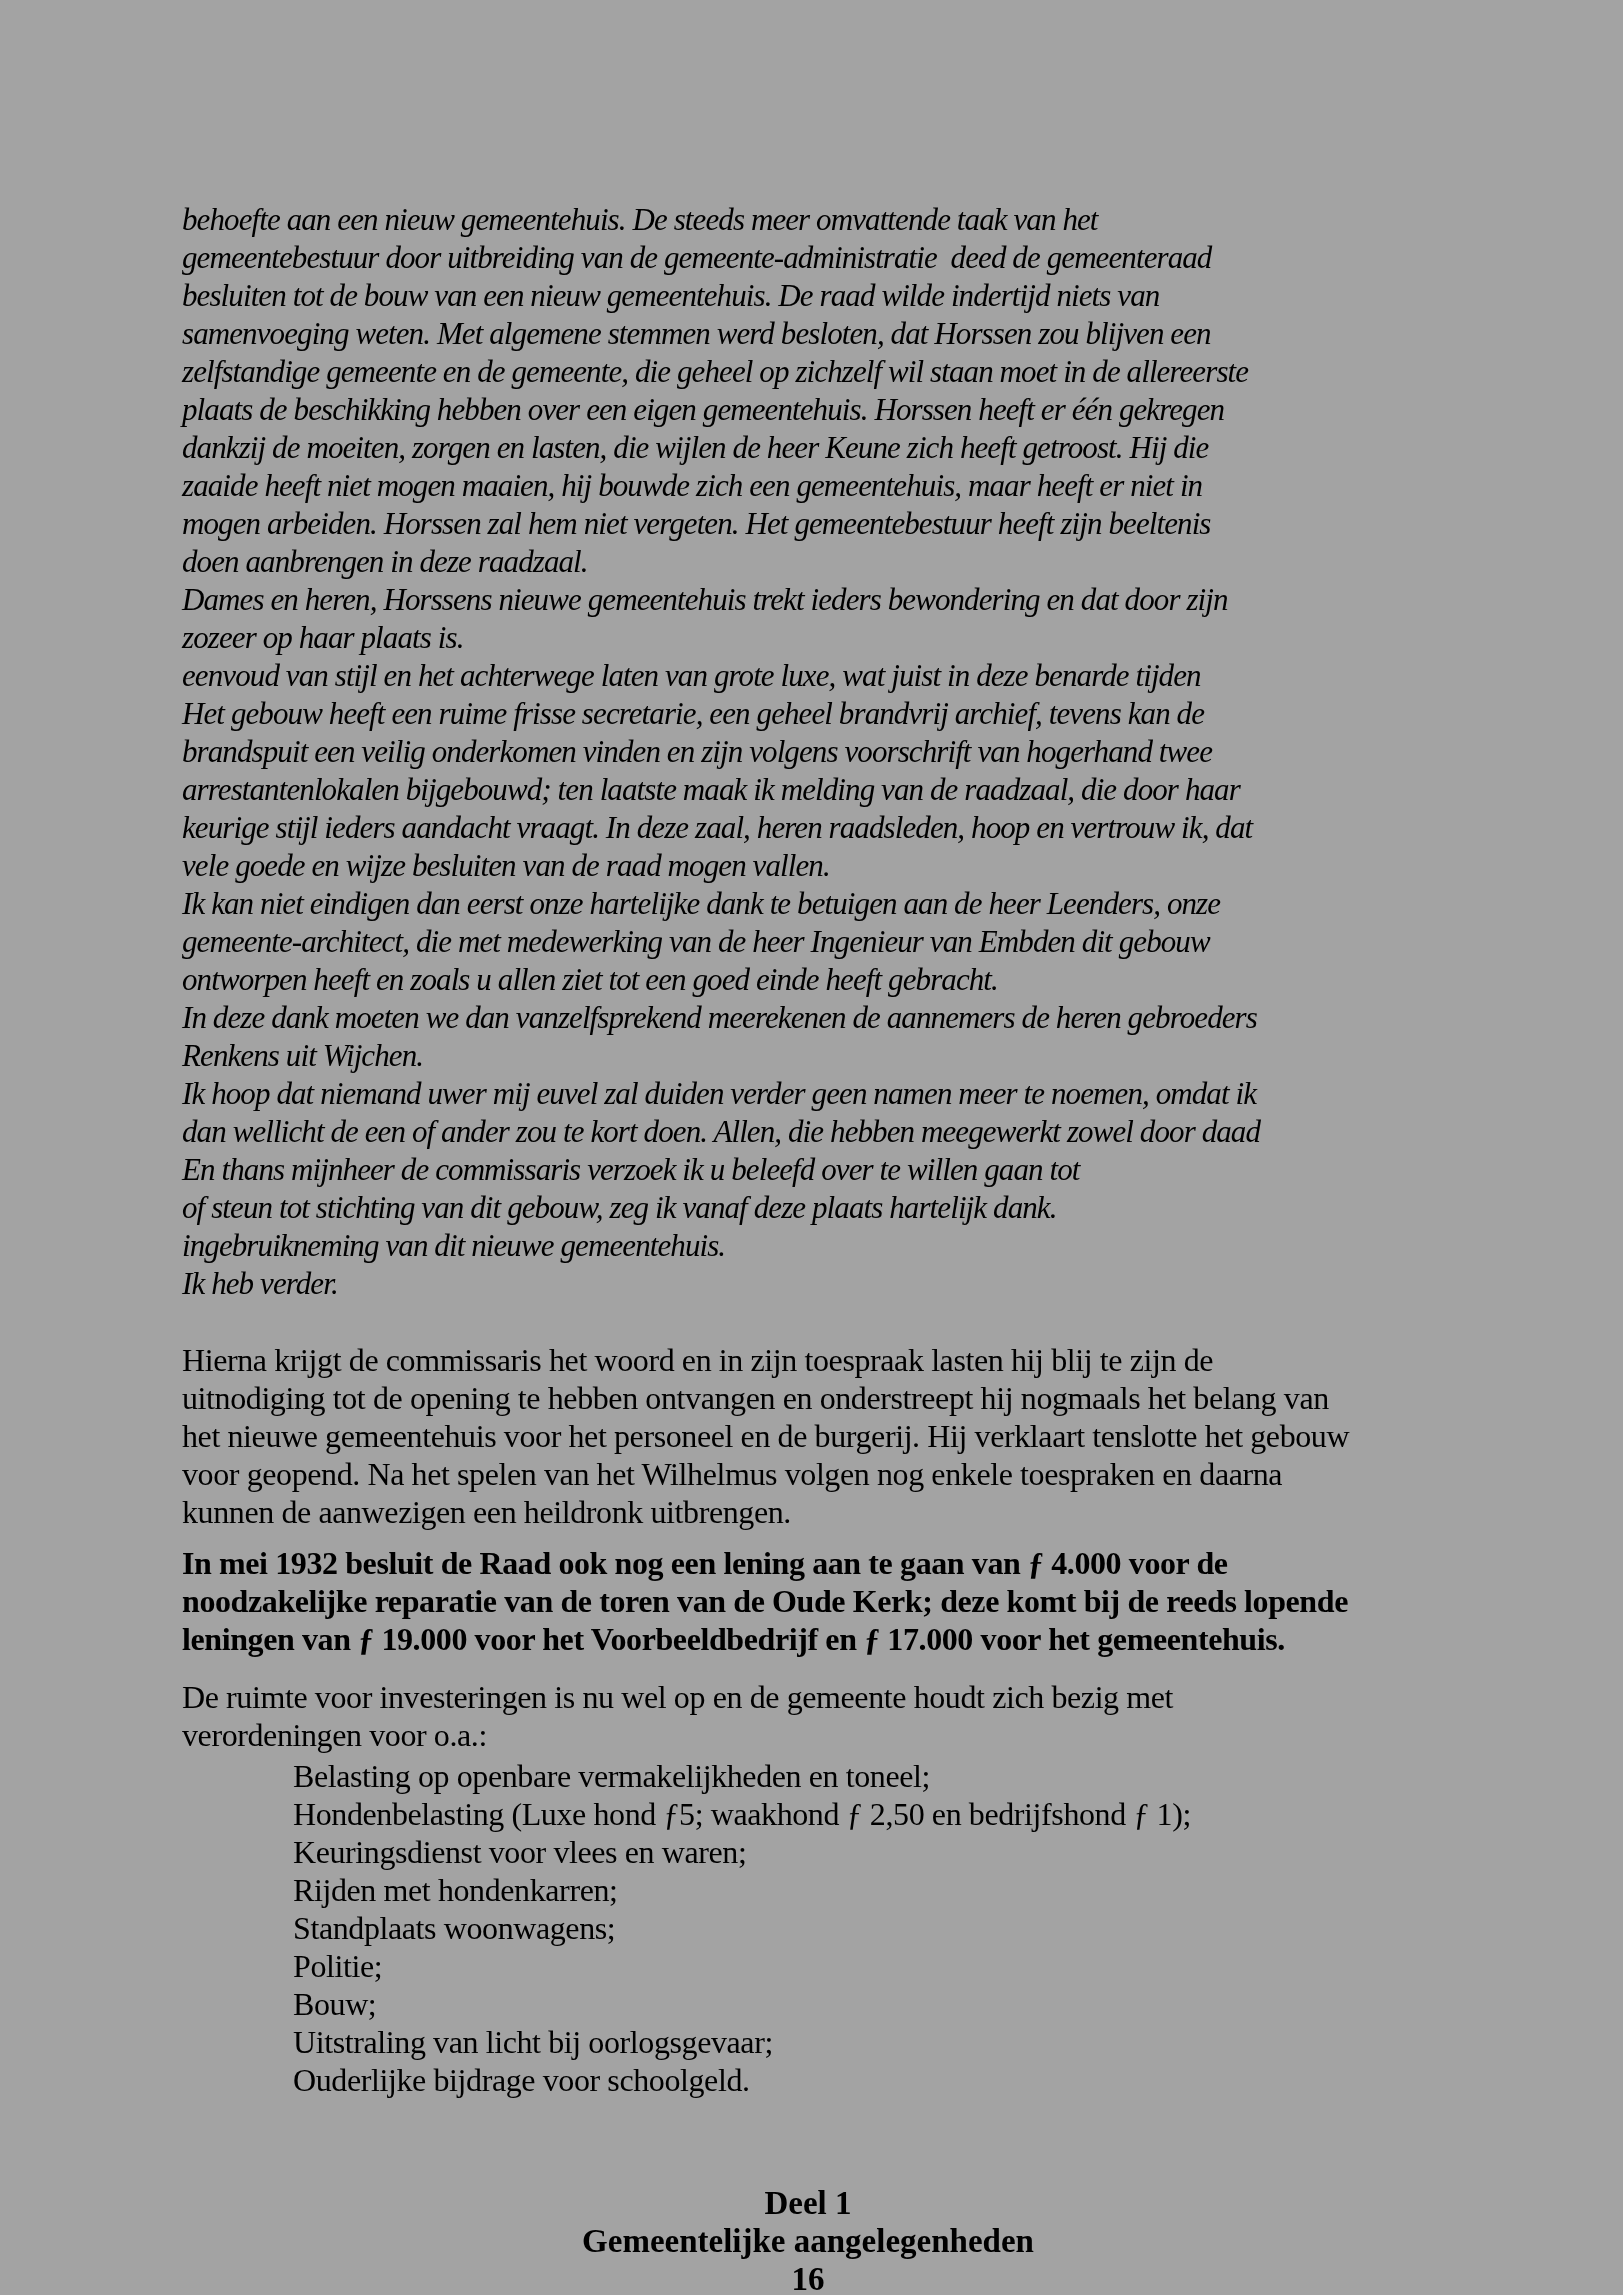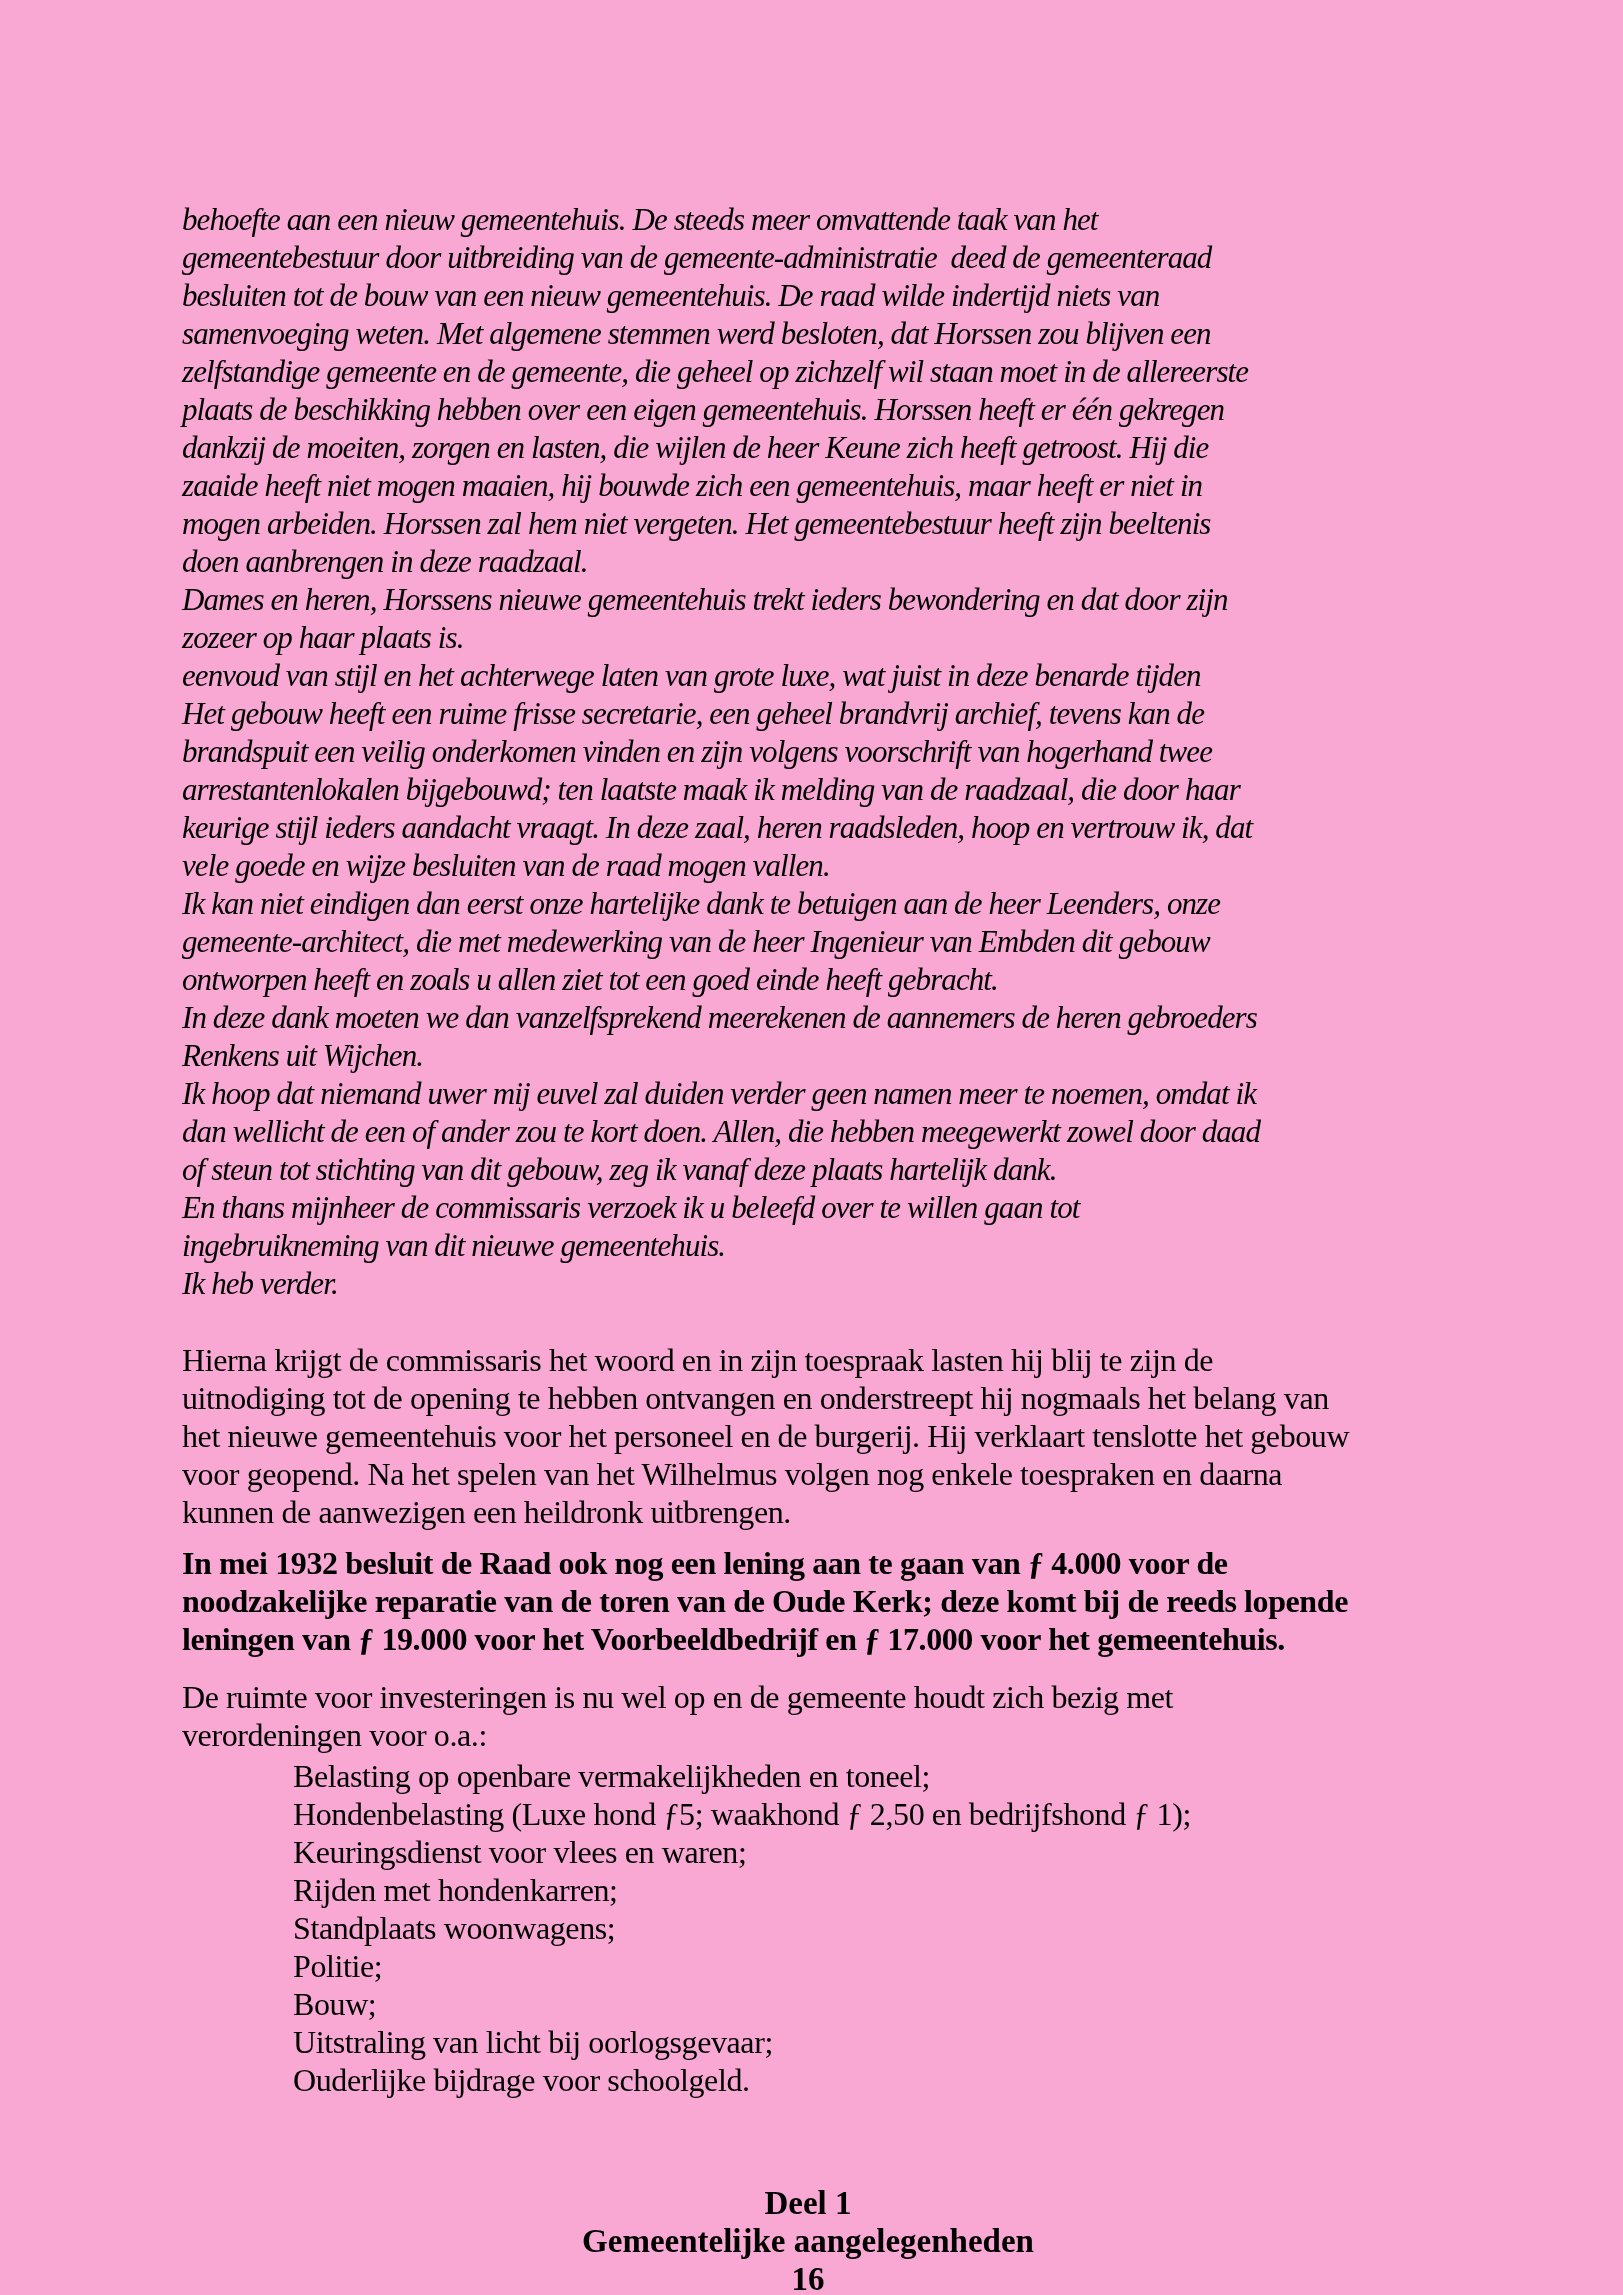--- a/index.html
+++ b/index.html
@@ -11,21 +11,21 @@
     width: 1623px;
     height: 2295px;
     position: relative;
     overflow: hidden;
     font-family: "Liberation Serif", "DejaVu Serif", serif;
     color: #000000;
   }
   .page {
     position: absolute;
     inset: 0;
-    background: #f9a8d4;
+    background: #a3a3a3;
   }
   .content {
     position: absolute;
     left: 182px;
     top: 201px;
     width: 1252px;
   }
   .line {
     white-space: pre;
     line-height: 38px;
@@ -86,22 +86,22 @@
         <div class="line">arrestantenlokalen bijgebouwd; ten laatste maak ik melding van de raadzaal, die door haar</div>
         <div class="line">keurige stijl ieders aandacht vraagt. In deze zaal, heren raadsleden, hoop en vertrouw ik, dat</div>
         <div class="line">vele goede en wijze besluiten van de raad mogen vallen.</div>
         <div class="line">Ik kan niet eindigen dan eerst onze hartelijke dank te betuigen aan de heer Leenders, onze</div>
         <div class="line">gemeente-architect, die met medewerking van de heer Ingenieur van Embden dit gebouw</div>
         <div class="line">ontworpen heeft en zoals u allen ziet tot een goed einde heeft gebracht.</div>
         <div class="line">In deze dank moeten we dan vanzelfsprekend meerekenen de aannemers de heren gebroeders</div>
         <div class="line">Renkens uit Wijchen.</div>
         <div class="line">Ik hoop dat niemand uwer mij euvel zal duiden verder geen namen meer te noemen, omdat ik</div>
         <div class="line">dan wellicht de een of ander zou te kort doen. Allen, die hebben meegewerkt zowel door daad</div>
+        <div class="line">En thans mijnheer de commissaris verzoek ik u beleefd over te willen gaan tot</div>
         <div class="line">of steun tot stichting van dit gebouw, zeg ik vanaf deze plaats hartelijk dank.</div>
-        <div class="line">En thans mijnheer de commissaris verzoek ik u beleefd over te willen gaan tot</div>
         <div class="line">ingebruikneming van dit nieuwe gemeentehuis.</div>
         <div class="line">Ik heb verder.</div>
       </div>
     <div class="block para-commissaris">
         <div class="line">Hierna krijgt de commissaris het woord en in zijn toespraak lasten hij blij te zijn de</div>
         <div class="line">uitnodiging tot de opening te hebben ontvangen en onderstreept hij nogmaals het belang van</div>
         <div class="line">het nieuwe gemeentehuis voor het personeel en de burgerij. Hij verklaart tenslotte het gebouw</div>
         <div class="line">voor geopend. Na het spelen van het Wilhelmus volgen nog enkele toespraken en daarna</div>
         <div class="line">kunnen de aanwezigen een heildronk uitbrengen.</div>
       </div>

